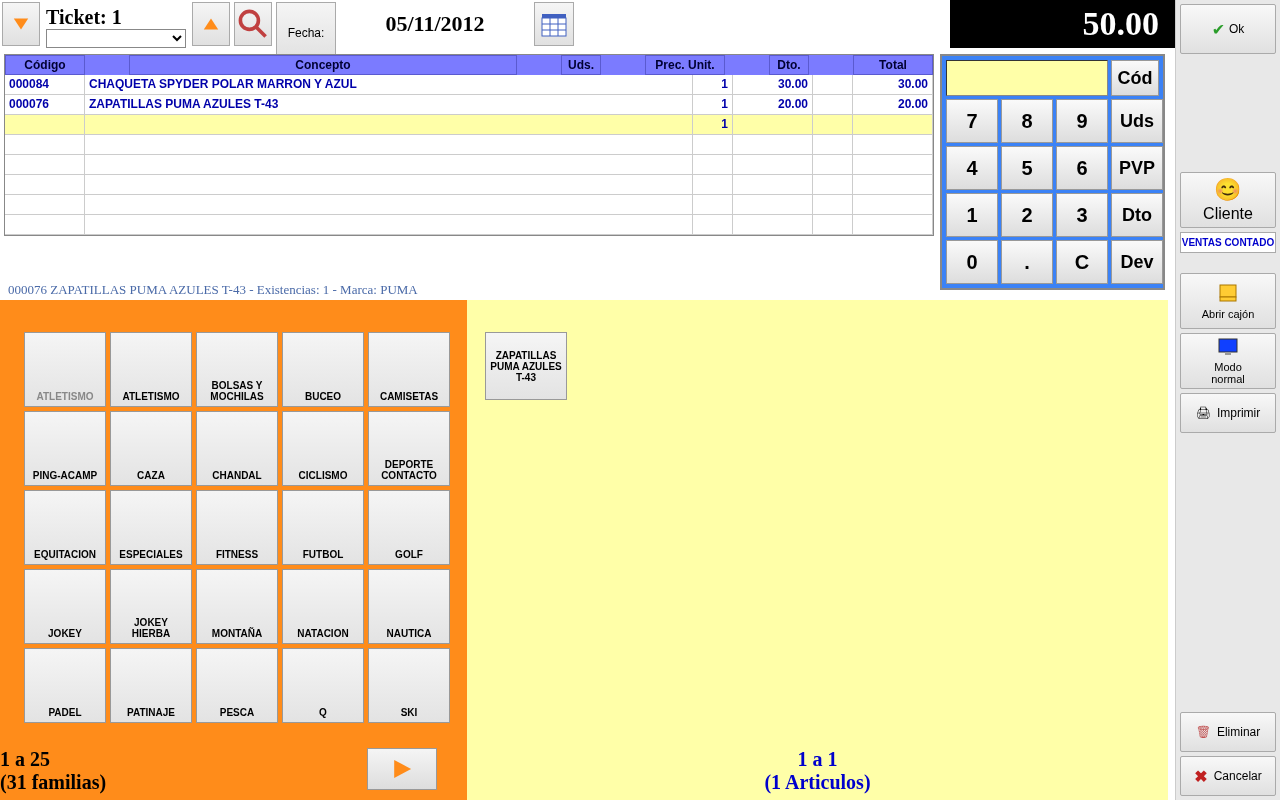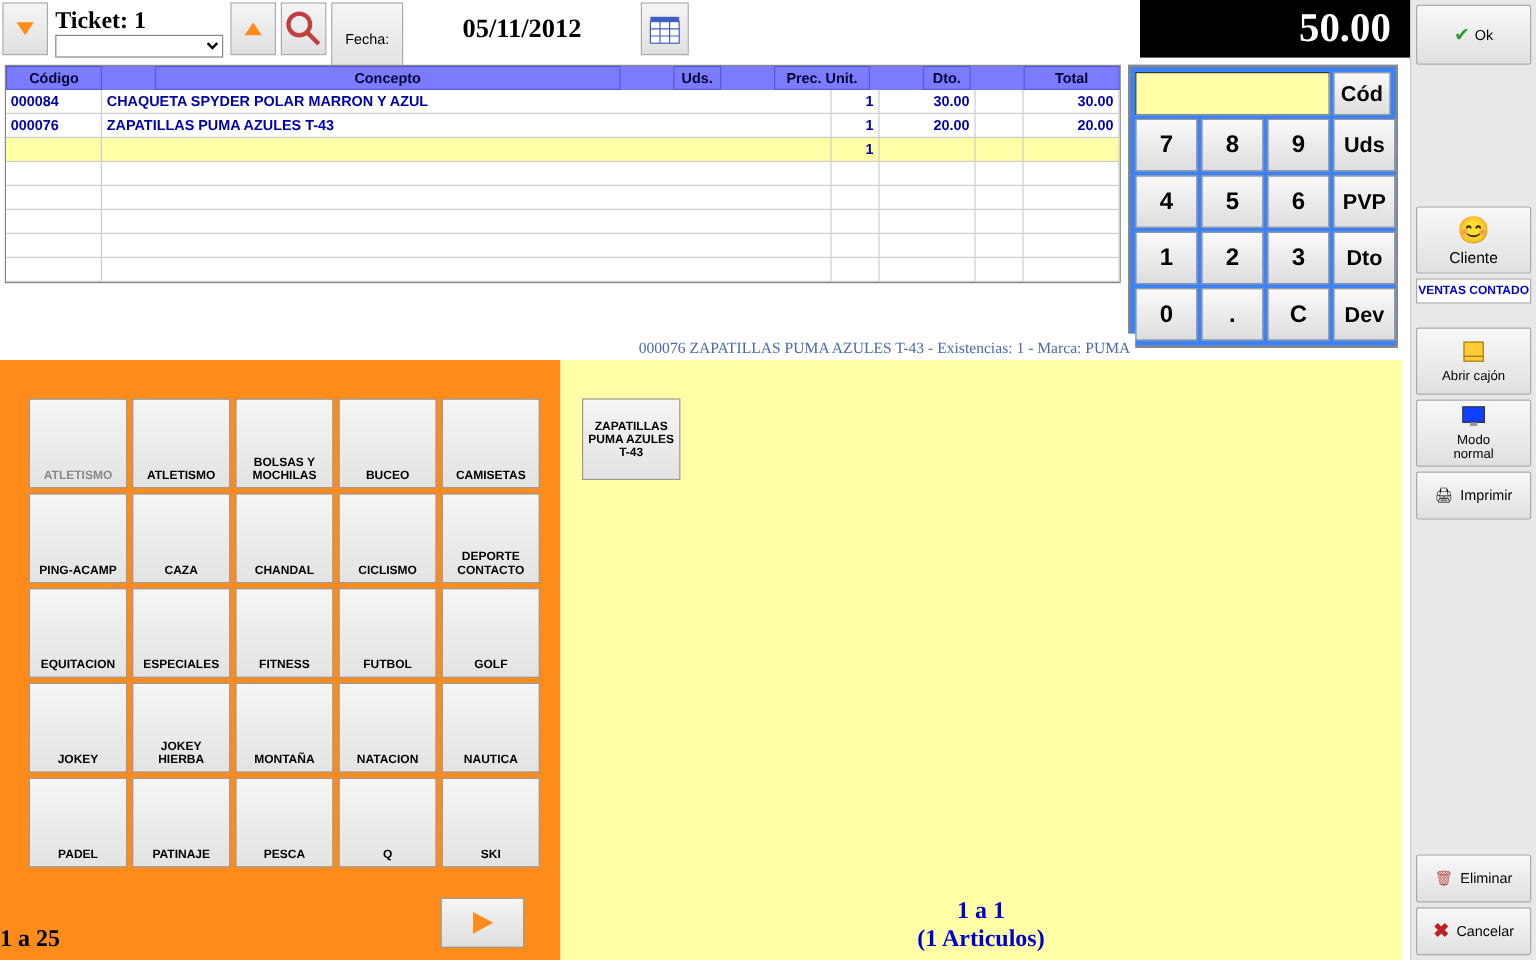--- a/index.html
+++ b/index.html
@@ -18,21 +18,21 @@
 .cal-btn { width:40px; height:44px; margin:2px; background: linear-gradient(#f5f5f5,#e0e0e0); border:1px solid #aaa; display:flex; align-items:center; justify-content:center; }
 .top-spacer { flex:1; }
 .total-box { width: 225px; height:48px; margin:0; background:#000; color:#fff; font-family: "Comic Sans MS", cursive; font-size:34px; font-weight:bold; display:flex; align-items:center; justify-content:flex-end; padding-right:16px; }
 
 
 .right-col { position:absolute; right:0; top:0; width:105px; height:800px; background:#e8e8e8; border-left:1px solid #ccc; display:flex; flex-direction:column; padding:4px; gap:4px; }
 .side-btn { background: linear-gradient(#f8f8f8,#e0e0e0); border:1px solid #aaa; border-radius:2px; display:flex; flex-direction:column; align-items:center; justify-content:center; font-size:12px; padding:4px; cursor:pointer; }
 .side-btn.tall { height:50px; }
 .side-btn.med { height:56px; }
 .side-btn .icon { margin-bottom:2px; }
-.cliente-lbl { font-size:13px; }
+.cliente-lbl { font-size:16px; }
 .ventas-lbl { color:#0000cc; font-weight:bold; font-size:10px; text-align:center; padding:4px 0; background:#fff; border:1px solid #aaa; }
 .side-gap { flex:1; }
 .side-btn.bottom { height:40px; flex-direction:row; gap:6px; }
 
 
 .keypad-zone { position:absolute; top:54px; left:940px; width:225px; border:2px solid #888; padding:4px; background:#3b82f6; }
 .keypad-zone .kp-input { width:168px; height:36px; background:#ffffa8; border:1px inset #888; display:inline-block; vertical-align:top; }
 .keypad-grid { display:grid; grid-template-columns: repeat(4, 52px); grid-auto-rows: 44px; gap:3px; margin-top:3px; }
 .kp-btn { background: linear-gradient(#fafafa,#ddd); border:1px solid #999; font-size:20px; font-weight:bold; display:flex; align-items:center; justify-content:center; cursor:pointer; }
 .kp-btn.lbl { font-size:18px; }
@@ -48,21 +48,21 @@
 .tt-row.current { background:#ffffa8; }
 .tt-row.empty > div { color:transparent; }
 .c-cod { width:80px; }
 .c-conc { flex:1; }
 .c-uds { width:40px; text-align:right; }
 .c-pu { width:80px; text-align:right; }
 .c-dto { width:40px; text-align:right; }
 .c-tot { width:80px; text-align:right; }
 
 
-.status-line { position:absolute; top:278px; left:16px; width:930px; text-align:right; color:#4a6aa8; font-family:Verdana; font-size:13px; padding:4px; background:#fff; }
+.status-line { position:absolute; top:278px; left:4px; width:930px; text-align:left; color:#4a6aa8; font-family:Verdana; font-size:13px; padding:4px; background:#fff; }
 
 
 .lower { position:absolute; top:300px; left:0; width:1168px; height:500px; display:flex; }
 .families { width:467px; background:#ff8c1a; position:relative; padding-top:32px; }
 .fam-grid { display:grid; grid-template-columns: repeat(5, 82px); grid-auto-rows:75px; gap:4px; margin-left:24px; }
 .fam-btn { background: linear-gradient(#f5f5f5,#e3e3e3); border:1px solid #999; font-size:10px; font-weight:bold; display:flex; align-items:flex-end; justify-content:center; text-align:center; padding:4px; cursor:pointer; }
 .fam-btn.sel { color:#888; }
 .fam-pager { position:absolute; bottom:6px; left:0; right:0; text-align:left; color:#000000; font-family:"Comic Sans MS",cursive; font-size:20px; font-weight:bold; }
 .fam-pager .next-btn { position:absolute; right:30px; bottom:4px; width:70px; height:42px; background: linear-gradient(#f5f5f5,#ddd); border:1px solid #999; display:flex; align-items:center; justify-content:center; }
 
@@ -237,20 +237,21 @@
         <div class="fam-btn">NATACION</div>
         <div class="fam-btn">NAUTICA</div>
         <div class="fam-btn">PADEL</div>
         <div class="fam-btn">PATINAJE</div>
         <div class="fam-btn">PESCA</div>
         <div class="fam-btn">Q</div>
         <div class="fam-btn">SKI</div>
       </div>
     <div class="fam-pager">
       <div>1 a 25</div>
+      <div>(31 familias)</div>
       <div class="next-btn">
           <svg width="26" height="26" viewBox="0 0 20 20">
             <polygon points="4,3 17,10 4,17" fill="#ff8c1a"></polygon>
           </svg>
         </div>
     </div>
   </div>
   <div class="articles">
     <div class="art-btn">ZAPATILLAS PUMA AZULES T-43</div>
     <div class="art-pager">

